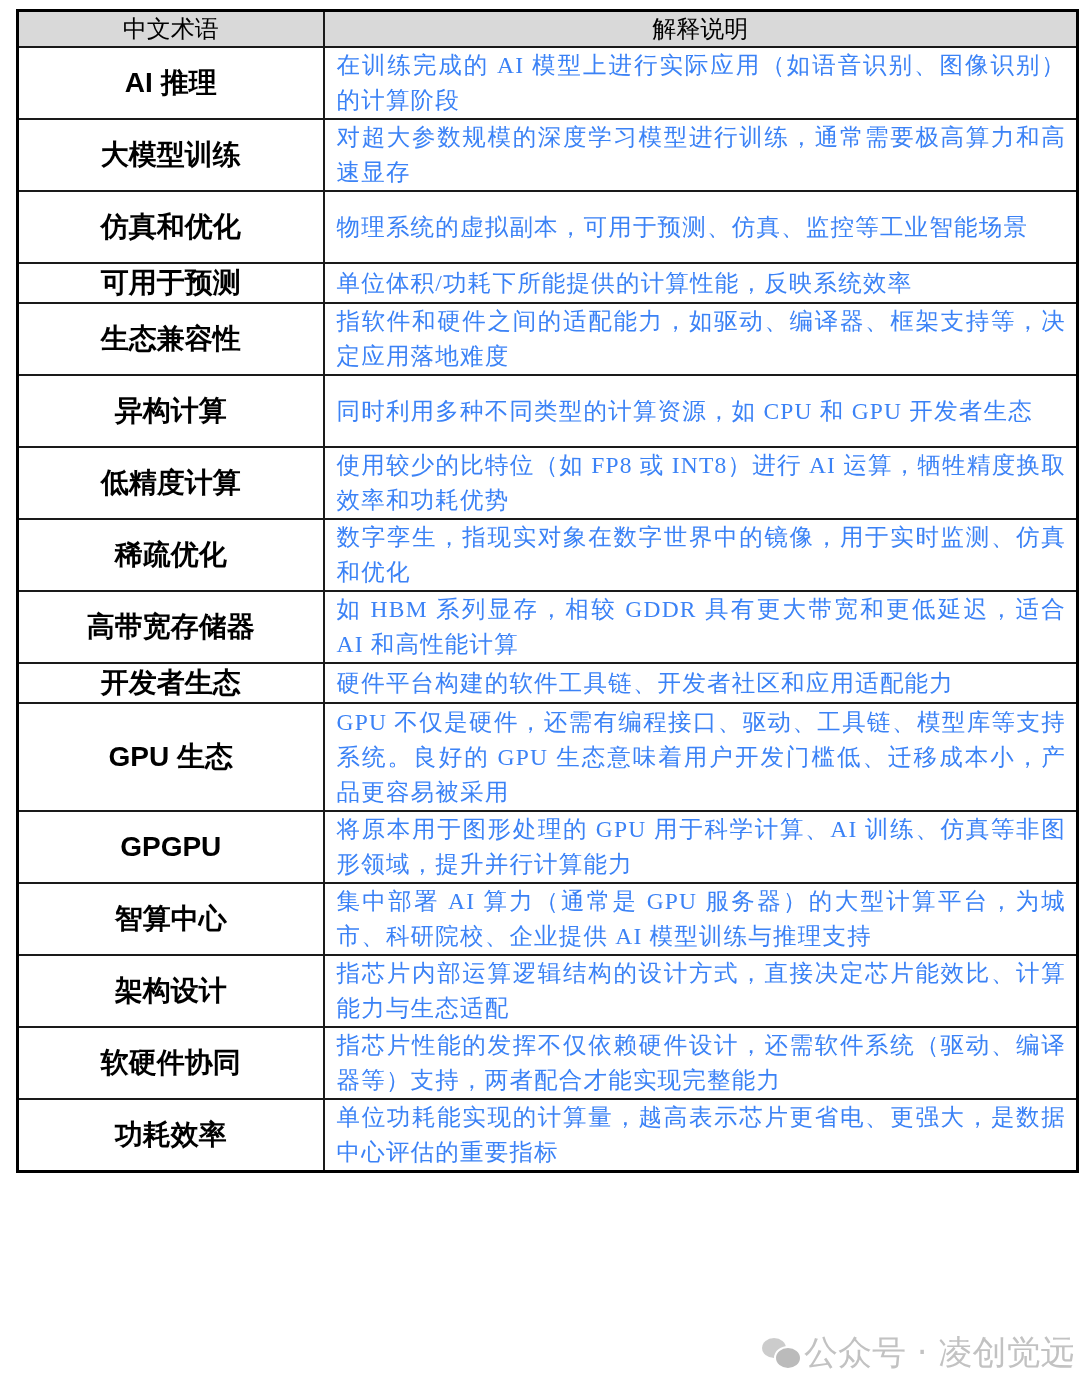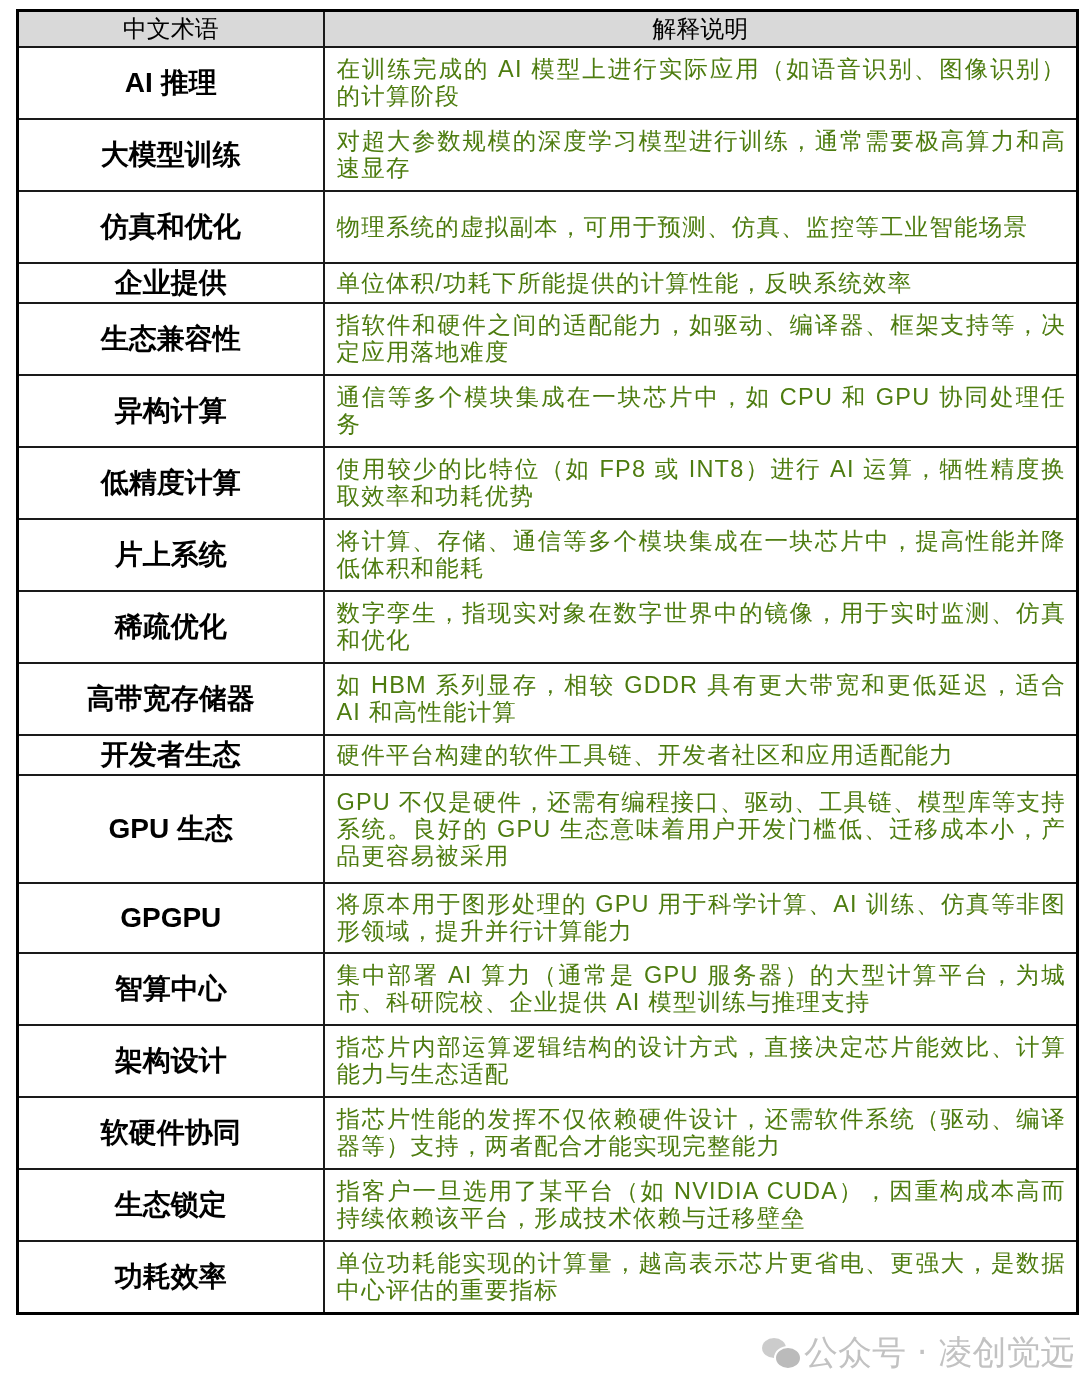--- a/index.html
+++ b/index.html
@@ -28,24 +28,24 @@
   .col-term { width: 306px; }
   .term {
     text-align: center;
     font-family: "DejaVu Serif", "Liberation Serif", serif;
     font-weight: bold;
     font-size: 28px;
     color: #000;
   }
   .term.latin { font-family: "Liberation Sans", "DejaVu Sans", sans-serif; }
   .desc {
-    font-family: Liberation Sans, sans-serif;
+    font-family: Liberation Serif, serif;
     font-size: 23.5px;
-    line-height: 27px;
-    color: #4d7c0f;
+    line-height: 35px;
+    color: #3b82f6;
     padding: 0 10px 0 12px !important;
     letter-spacing: 1.2px;
     text-align: justify;
   }
   .watermark {
     position: absolute; left: 762px; top: 1330px;
     display: flex; align-items: center; gap: 6px;
     color: #b8b8b8;
     font-family: "DejaVu Sans", sans-serif;
     font-size: 34px;
@@ -77,38 +77,34 @@
       </tr>
       <tr style="height: 72px;">
         <td class="term">大模型训练</td>
         <td class="desc">对超大参数规模的深度学习模型进行训练，通常需要极高算力和高速显存</td>
       </tr>
       <tr style="height: 72px;">
         <td class="term">仿真和优化</td>
         <td class="desc">物理系统的虚拟副本，可用于预测、仿真、监控等工业智能场景</td>
       </tr>
       <tr style="height: 37px;">
-        <td class="term">企业提供</td>
+        <td class="term">可用于预测</td>
         <td class="desc">单位体积/功耗下所能提供的计算性能，反映系统效率</td>
       </tr>
       <tr style="height: 72px;">
         <td class="term">生态兼容性</td>
         <td class="desc">指软件和硬件之间的适配能力，如驱动、编译器、框架支持等，决定应用落地难度</td>
       </tr>
       <tr style="height: 72px;">
         <td class="term">异构计算</td>
-        <td class="desc">通信等多个模块集成在一块芯片中，如 CPU 和 GPU 协同处理任务</td>
+        <td class="desc">同时利用多种不同类型的计算资源，如 CPU 和 GPU 开发者生态</td>
       </tr>
       <tr style="height: 72px;">
         <td class="term">低精度计算</td>
         <td class="desc">使用较少的比特位（如 FP8 或 INT8）进行 AI 运算，牺牲精度换取效率和功耗优势</td>
-      </tr>
-      <tr style="height: 72px;">
-        <td class="term">片上系统</td>
-        <td class="desc">将计算、存储、通信等多个模块集成在一块芯片中，提高性能并降低体积和能耗</td>
       </tr>
       <tr style="height: 72px;">
         <td class="term">稀疏优化</td>
         <td class="desc">数字孪生，指现实对象在数字世界中的镜像，用于实时监测、仿真和优化</td>
       </tr>
       <tr style="height: 72px;">
         <td class="term">高带宽存储器</td>
         <td class="desc">如 HBM 系列显存，相较 GDDR 具有更大带宽和更低延迟，适合 AI 和高性能计算</td>
       </tr>
       <tr style="height: 36px;">
@@ -129,24 +125,20 @@
       </tr>
       <tr style="height: 72px;">
         <td class="term">架构设计</td>
         <td class="desc">指芯片内部运算逻辑结构的设计方式，直接决定芯片能效比、计算能力与生态适配</td>
       </tr>
       <tr style="height: 72px;">
         <td class="term">软硬件协同</td>
         <td class="desc">指芯片性能的发挥不仅依赖硬件设计，还需软件系统（驱动、编译器等）支持，两者配合才能实现完整能力</td>
       </tr>
       <tr style="height: 72px;">
-        <td class="term">生态锁定</td>
-        <td class="desc">指客户一旦选用了某平台（如 NVIDIA CUDA），因重构成本高而持续依赖该平台，形成技术依赖与迁移壁垒</td>
-      </tr>
-      <tr style="height: 72px;">
         <td class="term">功耗效率</td>
         <td class="desc">单位功耗能实现的计算量，越高表示芯片更省电、更强大，是数据中心评估的重要指标</td>
       </tr>
     </tbody>
 </table>
 
 <div class="watermark">
   <span class="wm-icon">
       <span class="b1"></span>
       <span class="b2"></span>

